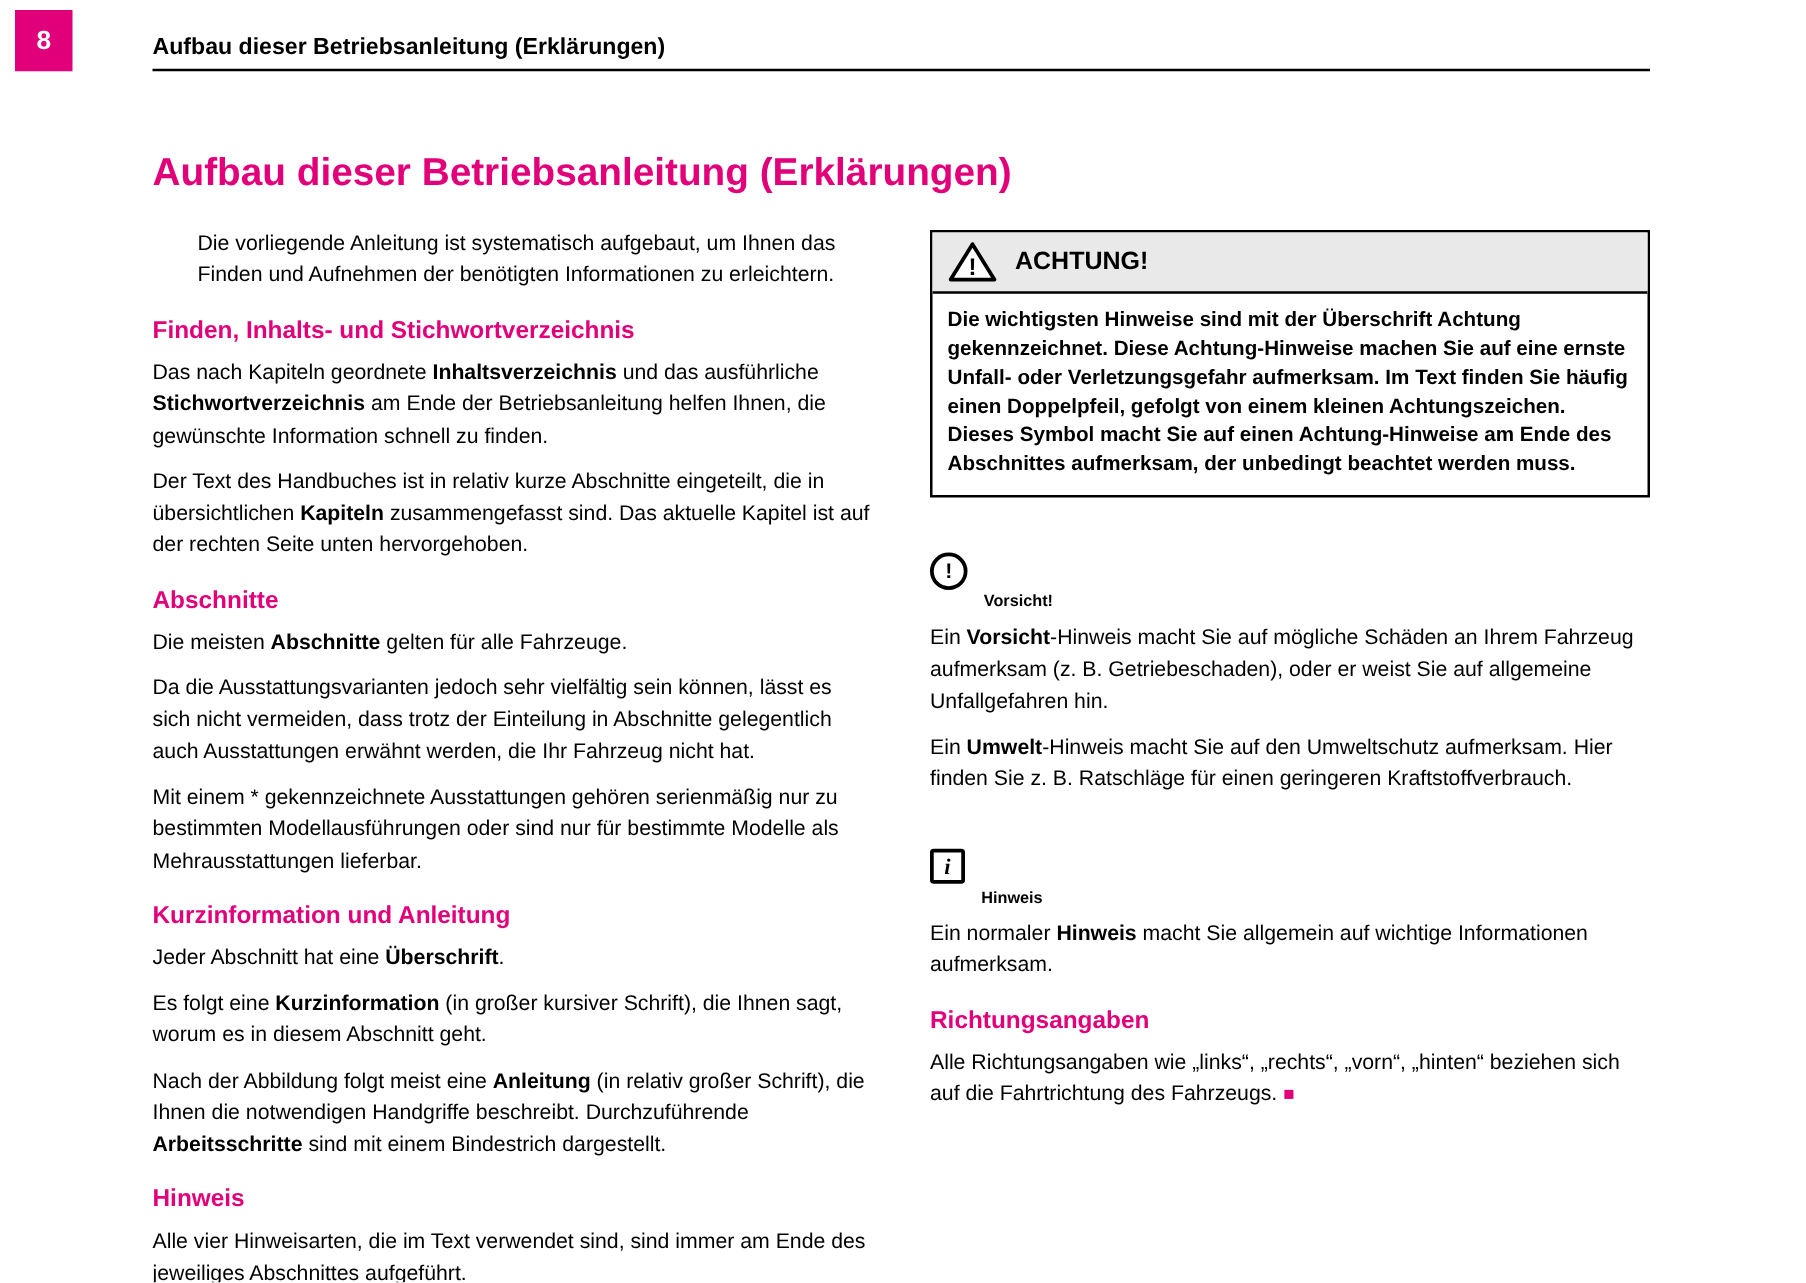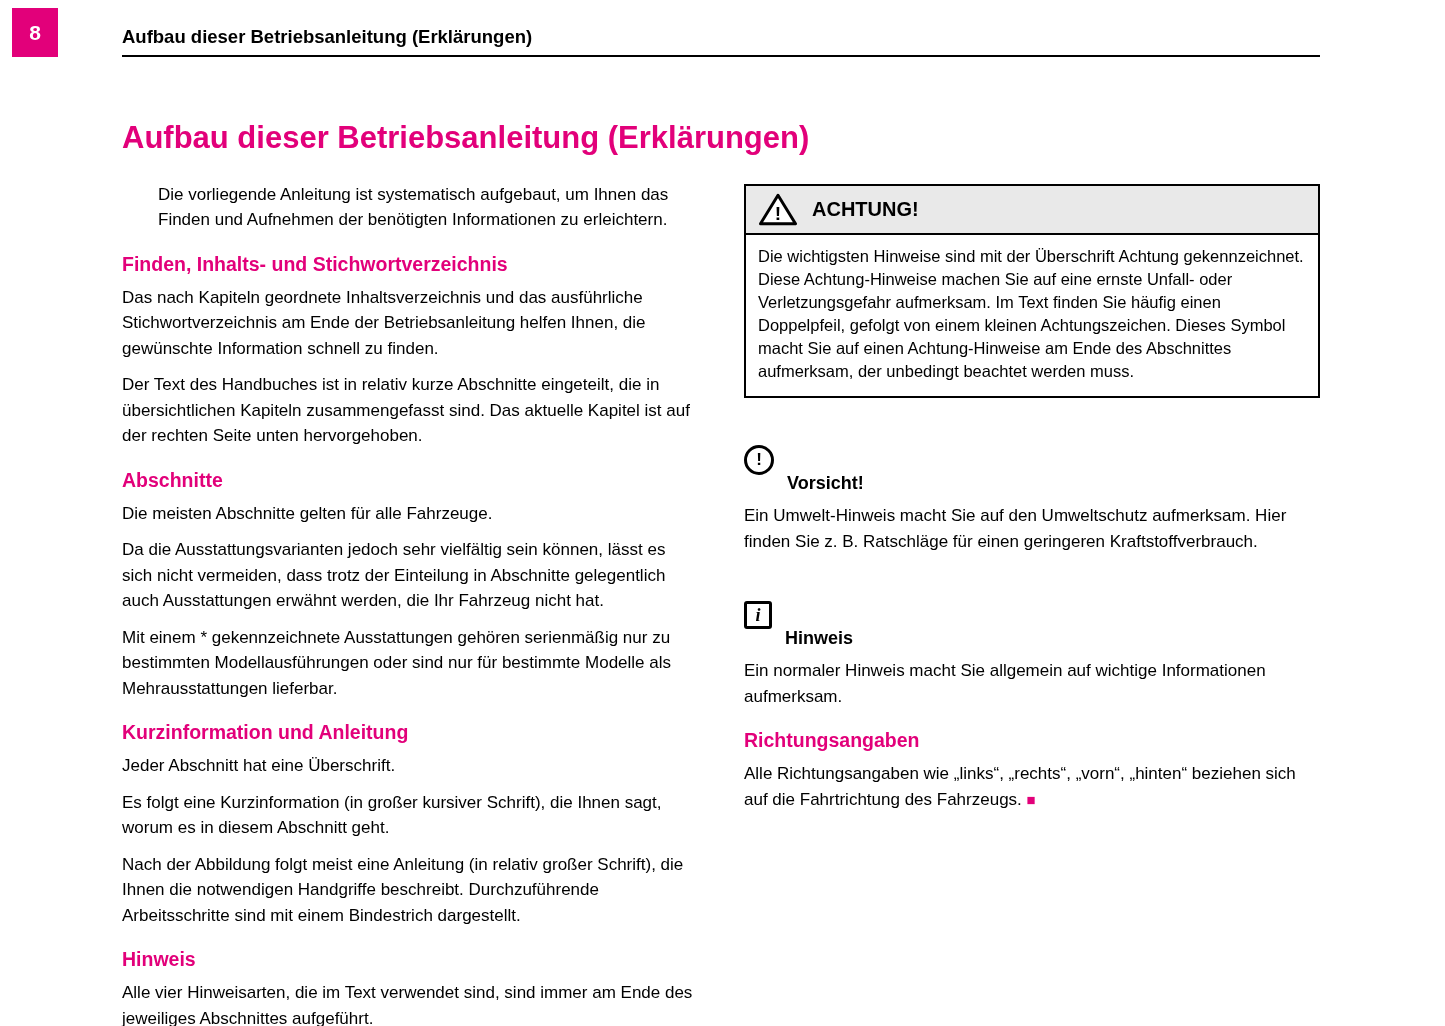--- a/index.html
+++ b/index.html
@@ -28,33 +28,33 @@
   .warning-box { border:2px solid #000; margin:2px 0 27px; }
   .warning-box-header {
     display:flex; align-items:center; gap:14px;
     background:var(--box-header-bg); border-bottom:2px solid #000; padding:6px 12px;
   }
   .warning-title { font-size:20px; font-weight:bold; }
   .warning-box-body { padding:10px 12px 13px; font-size:16.5px; font-weight:bold; line-height:1.4; }
 
   .note-heading { display:flex; align-items:center; gap:13px; margin:26px 0 9px; }
   .note-heading:first-of-type { margin-top:0; }
-  .note-title { font-size:18px; font-weight:bold;margin-top:48px; }
+  .note-title { font-size:13px; font-weight:bold;margin-top:48px; }
   .circle-icon {
     width:30px; height:30px; border:3px solid #000; border-radius:50%; flex:0 0 auto;
     display:flex; align-items:center; justify-content:center; font-weight:bold; font-size:17px; line-height:1;
   }
   .info-icon {
     width:28px; height:28px; border:3px solid #000; border-radius:3px; flex:0 0 auto;
     display:flex; align-items:center; justify-content:center; font-weight:bold; font-size:18px; line-height:1;
     font-family:"Liberation Serif","DejaVu Serif",serif; font-style:italic;
   }
   .icon-svg { display:block; }
   .end-mark { color:var(--accent); font-size:15px; }
-  b { font-weight:normal; }
+  b { font-weight:bold; }
 </style>
 </head>
 <body>
 
 <div class="page">
 
   <div class="page-number-badge">
     <span>8</span>
   </div>
   <div class="running-header">Aufbau dieser Betriebsanleitung (Erklärungen)</div>
@@ -100,20 +100,21 @@
           </div>
           <div class="warning-box-body"><b>Die wichtigsten Hinweise sind mit der Überschrift Achtung gekennzeichnet. Diese Achtung-Hinweise machen Sie auf eine ernste Unfall- oder Verletzungsgefahr aufmerksam. Im Text finden Sie häufig einen Doppelpfeil, gefolgt von einem kleinen Achtungszeichen. Dieses Symbol macht Sie auf einen Achtung-Hinweise am Ende des Abschnittes aufmerksam, der unbedingt beachtet werden muss.</b></div>
         </div>
 
         <div class="note-heading">
           <span class="circle-icon">
             <span>!</span>
           </span>
           <span class="note-title">Vorsicht!</span>
         </div>
+        <p class="body"><span>Ein </span><b>Vorsicht</b><span>-Hinweis macht Sie auf mögliche Schäden an Ihrem Fahrzeug aufmerksam (z. B. Getriebeschaden), oder er weist Sie auf allgemeine Unfallgefahren hin.</span></p>
 
         <p class="body"><span>Ein </span><b>Umwelt</b><span>-Hinweis macht Sie auf den Umweltschutz aufmerksam. Hier finden Sie z. B. Ratschläge für einen geringeren Kraftstoffverbrauch.</span></p>
 
         <div class="note-heading">
           <span class="info-icon">
             <span>i</span>
           </span>
           <span class="note-title">Hinweis</span>
         </div>
         <p class="body"><span>Ein normaler </span><b>Hinweis</b><span> macht Sie allgemein auf wichtige Informationen aufmerksam.</span></p>

